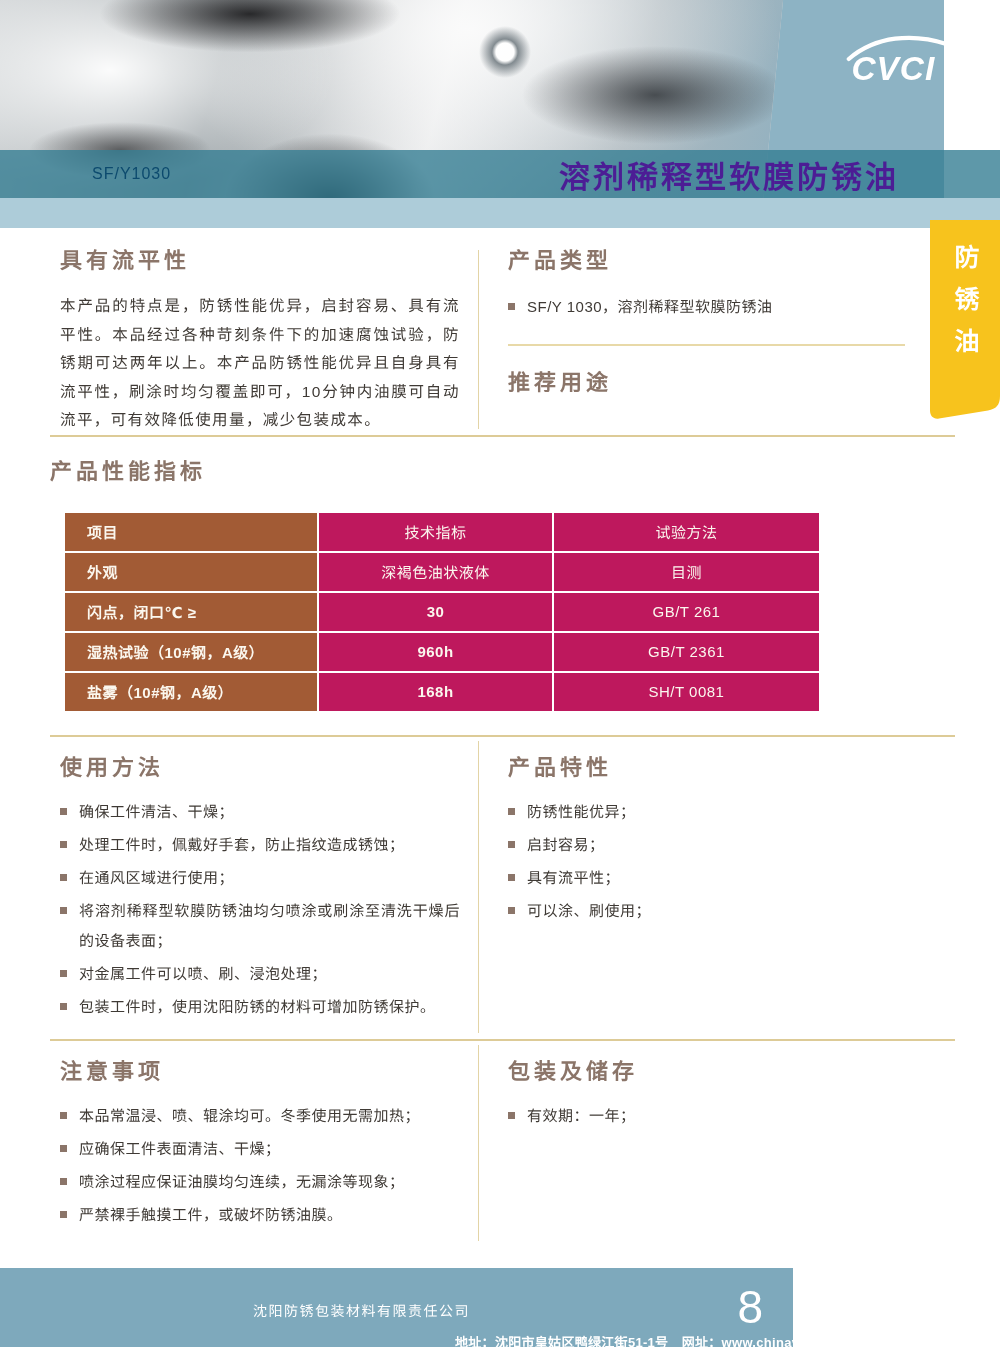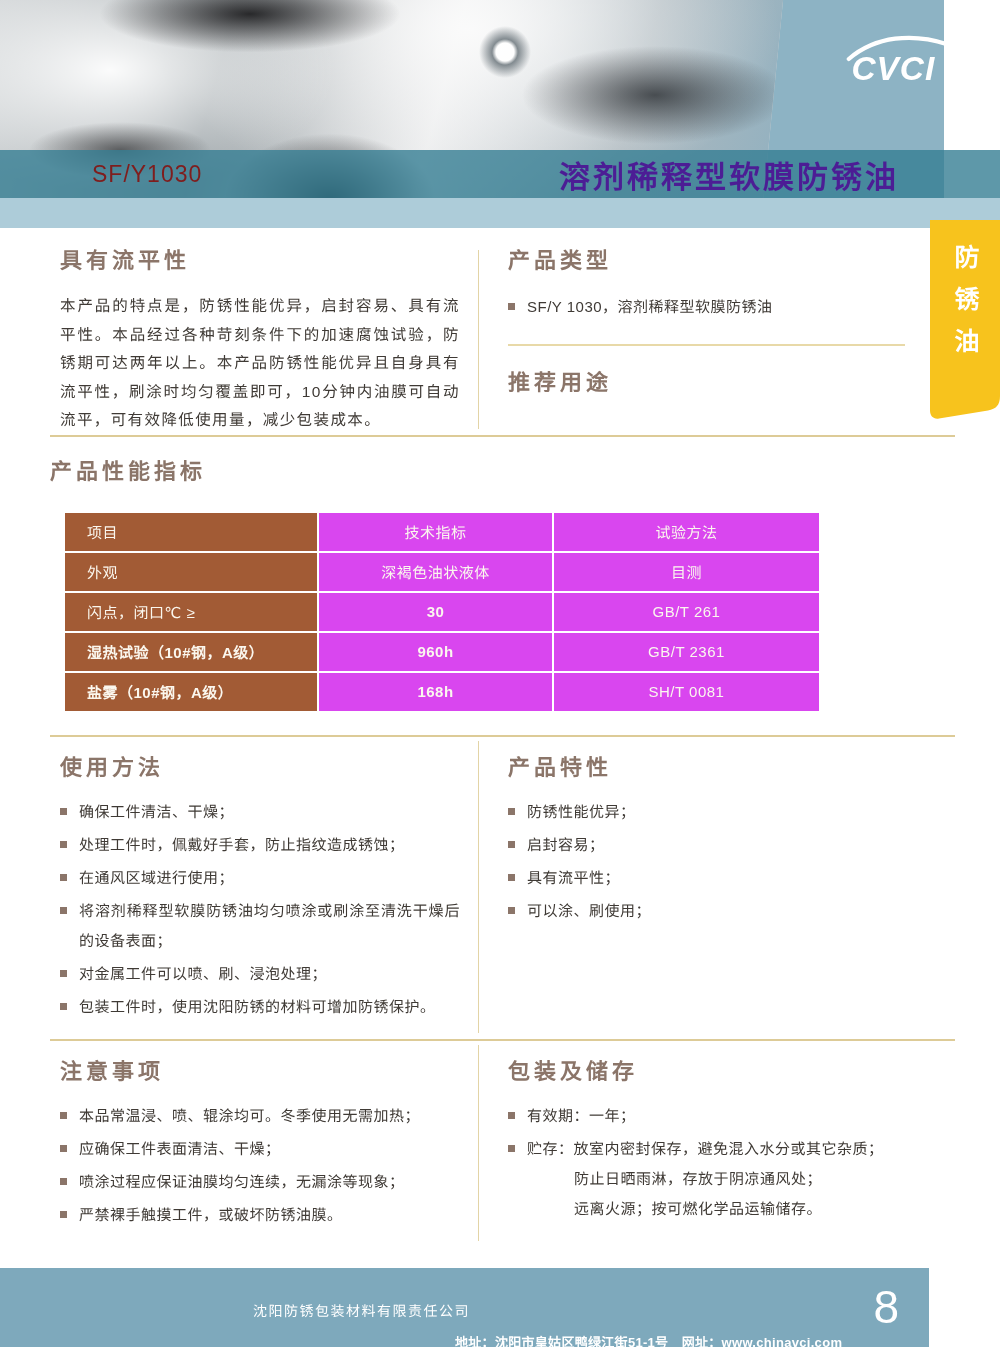--- a/index.html
+++ b/index.html
@@ -22,21 +22,21 @@
       radial-gradient(ellipse 430px 250px at 470px 30px, rgba(252,252,252,.92), rgba(255,255,255,0) 72%),
       linear-gradient(105deg,#cdd1d3 0%,#9aa2a6 28%,#e9eaeb 55%,#aeb9bf 78%,#8fb0c0 100%);
     clip-path: polygon(0 0, 98.5% 0, 96% 100%, 0 100%);
   }
   .logo { position: absolute; top: 30px; left: 846px; width: 104px; height: 58px; }
   .logo path { stroke:#ffffff; stroke-width:4.5; fill:none; stroke-linecap:round; }
   .logo text { fill:#ffffff; font-size:36px; font-weight:bold; font-style:italic; letter-spacing:1px;
                font-family:"Liberation Sans","DejaVu Sans",sans-serif; }
   .band-title { position:absolute; left:0; top:150px; width:1000px; height:48px;
     background: rgba(54,126,148,0.80); display:flex; align-items:center; }
-  .model { color:#7f1d1d; font-size:23px; letter-spacing:1px; margin-left:92px; }
+  .model { color:#0c4a6e; font-size:16px; letter-spacing:1px; margin-left:92px; }
   .title { color:#4c1d95; font-size:31px; font-weight:bold; letter-spacing:3px; margin-left:auto; margin-right:101px; }
   .band-light { position:absolute; left:0; top:198px; width:1000px; height:30px; background:#adccd9; }
 
   
   .side-tab { position:absolute; top:220px; right:0; width:70px; height:202px; z-index:5; }
   .side-tab svg { position:absolute; inset:0; width:70px; height:202px; }
   .side-tab svg path { fill:#f7c31d; }
   .tab-text { position:relative; writing-mode:vertical-rl; text-orientation:upright;
     color:#ffffff; font-size:25px; font-weight:bold; letter-spacing:17px;
     margin:24px auto 0; text-align:center; }
@@ -59,28 +59,28 @@
   .bullet { position:absolute; left:0; top:11px; width:7px; height:7px; background:#8b7569; }
   .li-cont > div { padding-left:47px; }
   .row1 .blist, .row1 .body-text { margin-top:16px; }
 
   
   .perf { margin-top:20px; }
   .ptable { display:grid; grid-template-columns:252px 233px 265px; gap:2px;
     background:#ffffff; width:752px; margin:26px 0 24px 15px; }
   .tcell { height:38px; display:flex; align-items:center; justify-content:center;
     color:#fbf7ee; font-size:15px; letter-spacing:0.5px; }
-  .tcell.c0 { background:#a25b35; justify-content:flex-start; padding-left:22px; }
-  .tcell.c1, .tcell.c2 { background:#d946ef; }
+  .tcell.c0 { background:#a25b35; justify-content:flex-start; padding-left:22px;font-weight:bold; }
+  .tcell.c1, .tcell.c2 { background:#be185d; }
   .tcell.b { font-weight:bold; }
 
   .row2, .row3 { padding-top:16px; padding-bottom:14px; }
 
   
-  .footer { position:absolute; left:0; bottom:0; width:929px; height:79px; background:#7ea9bc; color:#ffffff; }
+  .footer { position:absolute; left:0; bottom:0; width:793px; height:79px; background:#7ea9bc; color:#ffffff; }
   .company { position:absolute; left:253px; top:32px; font-size:14px; letter-spacing:1.5px; }
   .contact { position:absolute; left:455px; top:17px; font-size:13px; line-height:23px;
     letter-spacing:0.3px; white-space:pre; font-weight:bold; }
   .pagenum { position:absolute; right:30px; top:12px; font-size:46px; font-weight:300; }
 </style>
 </head>
 <body>
 
 <div class="page">
 
@@ -250,28 +250,20 @@
       <div class="vdiv"></div>
       <div class="rcol">
         <h2>包装及储存</h2>
         <ul class="blist">
 
         <li>
               <span class="bullet"></span>
               <span class="li-text">有效期：一年；</span>
               <div class="li-cont"></div>
             </li>
-            <li>
-              <span class="bullet"></span>
-              <span class="li-text">贮存：放室内密封保存，避免混入水分或其它杂质；</span>
-              <div class="li-cont">
-                <div>防止日晒雨淋，存放于阴凉通风处；</div>
-                <div>远离火源；按可燃化学品运输储存。</div>
-              </div>
-            </li>
           </ul>
       </div>
     </section>
   </main>
 
   <footer class="footer">
     <div class="company">沈阳防锈包装材料有限责任公司</div>
     <div class="contact">
       <div>地址：沈阳市皇姑区鸭绿江街51-1号　网址：www.chinavci.com</div>
       

